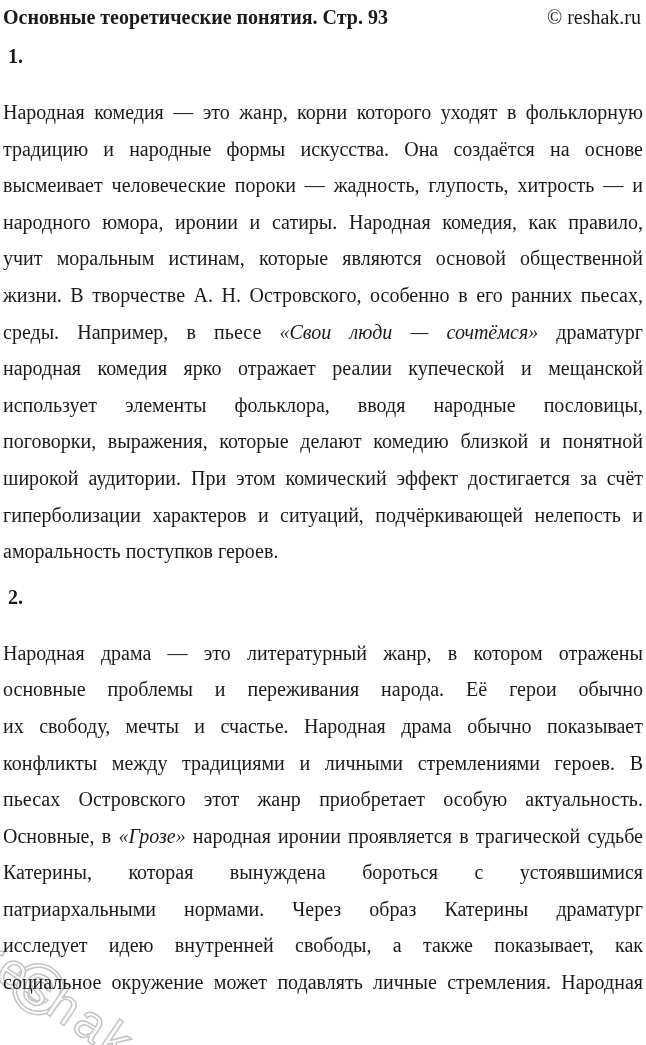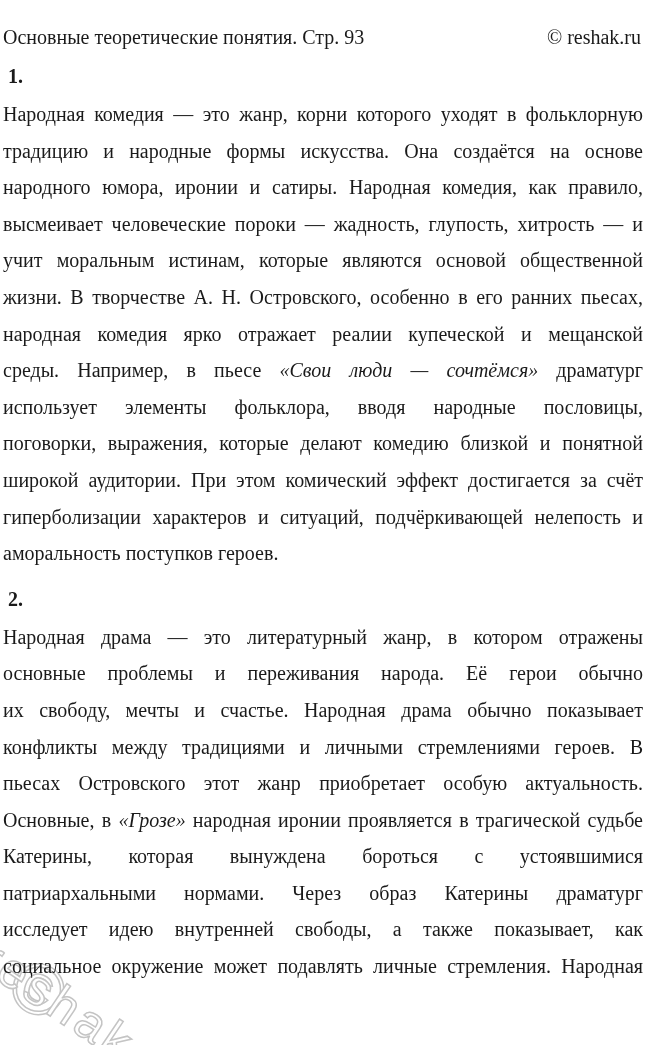--- a/index.html
+++ b/index.html
@@ -16,30 +16,30 @@
     z-index: 1;
     padding: 5px 3px 0 3px;
   }
   header {
     display: flex;
     justify-content: space-between;
     align-items: baseline;
     font-size: 20px;
     line-height: 24px;
   }
-  .doc-title { font-weight: normal; margin-top: 20px; }
+  .doc-title { font-weight: bold; }
   .doc-copyright { font-weight: normal; padding-right: 2px; }
   .section-number {
     font-weight: bold;
     font-size: 20px;
     line-height: 24px;
     margin: 15px 0 0 5px;
   }
   .paragraph {
-    margin-top: 8px;
+    margin-top: 26px;
     font-size: 20px;
   }
   .line {
     height: 36.6px;
     line-height: 36.6px;
     text-align: justify;
     text-align-last: justify;
     white-space: nowrap; 
   }
   .line span { white-space: normal; }
@@ -81,26 +81,26 @@
 <div class="page">
   <header>
     <div class="doc-title">Основные теоретические понятия. Стр. 93</div>
     <div class="doc-copyright">© reshak.ru</div>
   </header>
   <main>
       <div class="section-number">1.</div>
       <div class="paragraph">
         <div class="line"><span>Народная комедия — это жанр, корни которого уходят в фольклорную</span></div>
         <div class="line"><span>традицию и народные формы искусства. Она создаётся на основе</span></div>
+        <div class="line"><span>высмеивает человеческие пороки — жадность, глупость, хитрость — и</span></div>
         <div class="line"><span>народного юмора, иронии и сатиры. Народная комедия, как правило,</span></div>
-        <div class="line"><span>высмеивает человеческие пороки — жадность, глупость, хитрость — и</span></div>
         <div class="line"><span>учит моральным истинам, которые являются основой общественной</span></div>
         <div class="line"><span>жизни. В творчестве А. Н. Островского, особенно в его ранних пьесах,</span></div>
+        <div class="line"><span>среды. Например, в пьесе </span><span class="italic">«Свои люди — сочтёмся»</span><span> драматург</span></div>
         <div class="line"><span>народная комедия ярко отражает реалии купеческой и мещанской</span></div>
-        <div class="line"><span>среды. Например, в пьесе </span><span class="italic">«Свои люди — сочтёмся»</span><span> драматург</span></div>
         <div class="line"><span>использует элементы фольклора, вводя народные пословицы,</span></div>
         <div class="line"><span>поговорки, выражения, которые делают комедию близкой и понятной</span></div>
         <div class="line"><span>широкой аудитории. При этом комический эффект достигается за счёт</span></div>
         <div class="line"><span>гиперболизации характеров и ситуаций, подчёркивающей нелепость и</span></div>
         <div class="line flush"><span>аморальность поступков героев.</span></div>
       </div>
       <div class="section-number">2.</div>
       <div class="paragraph">
         <div class="line"><span>Народная драма — это литературный жанр, в котором отражены</span></div>
         <div class="line"><span>основные проблемы и переживания народа. Её герои обычно</span></div>

